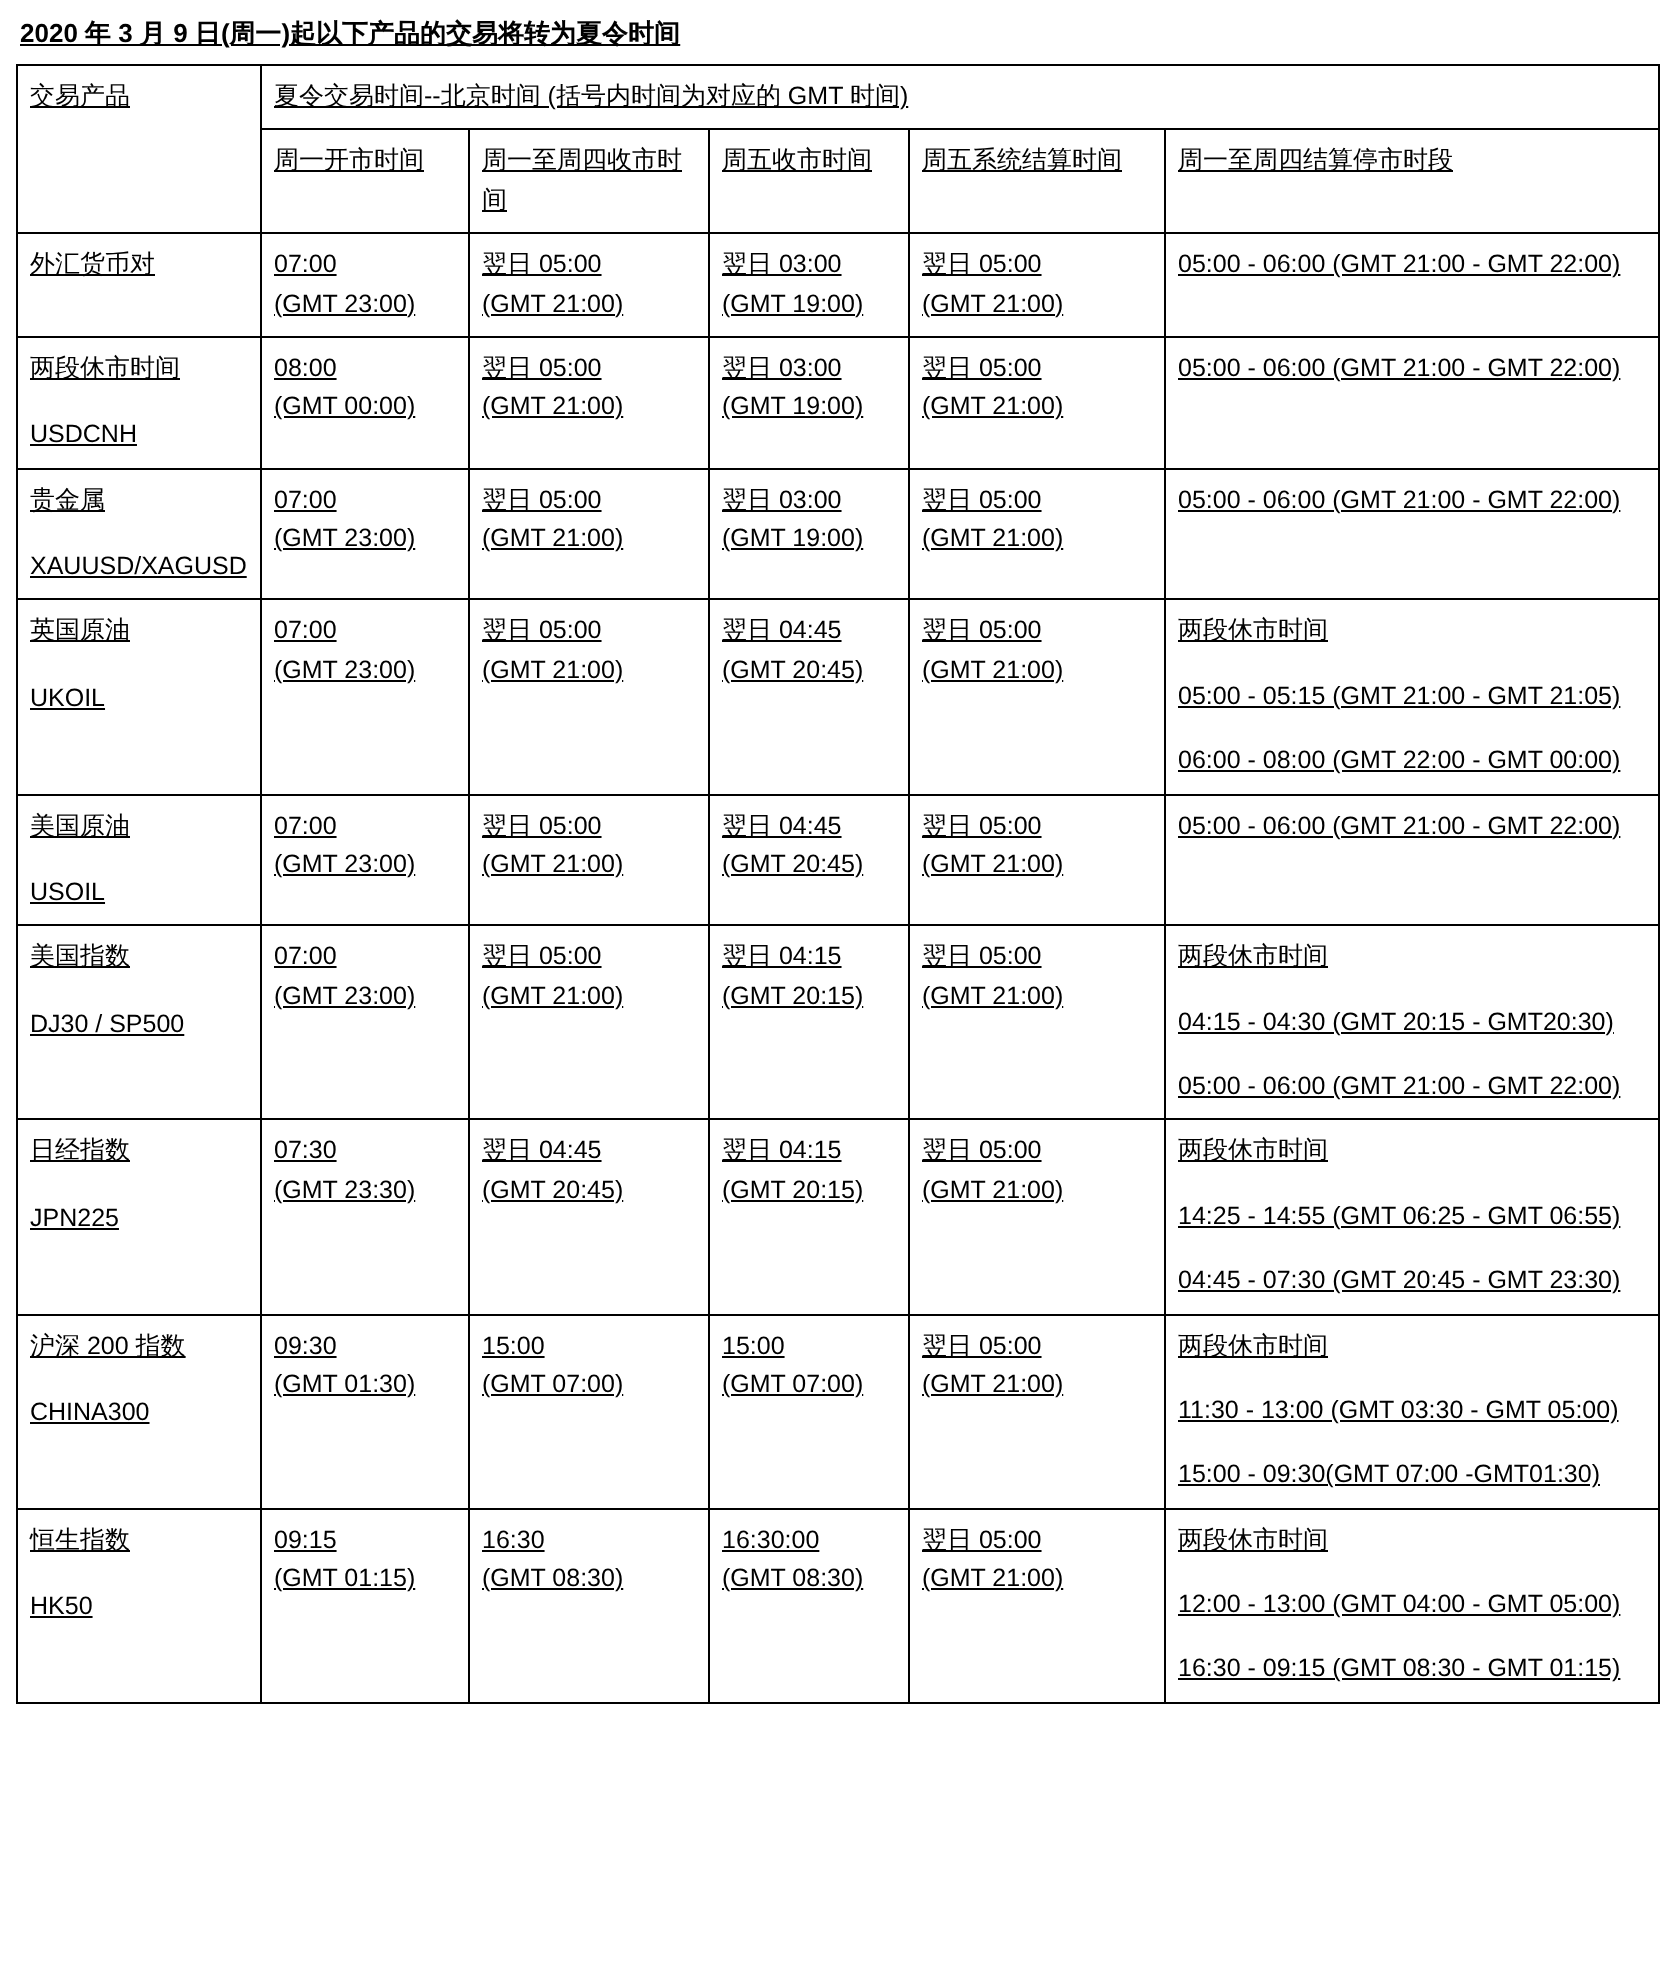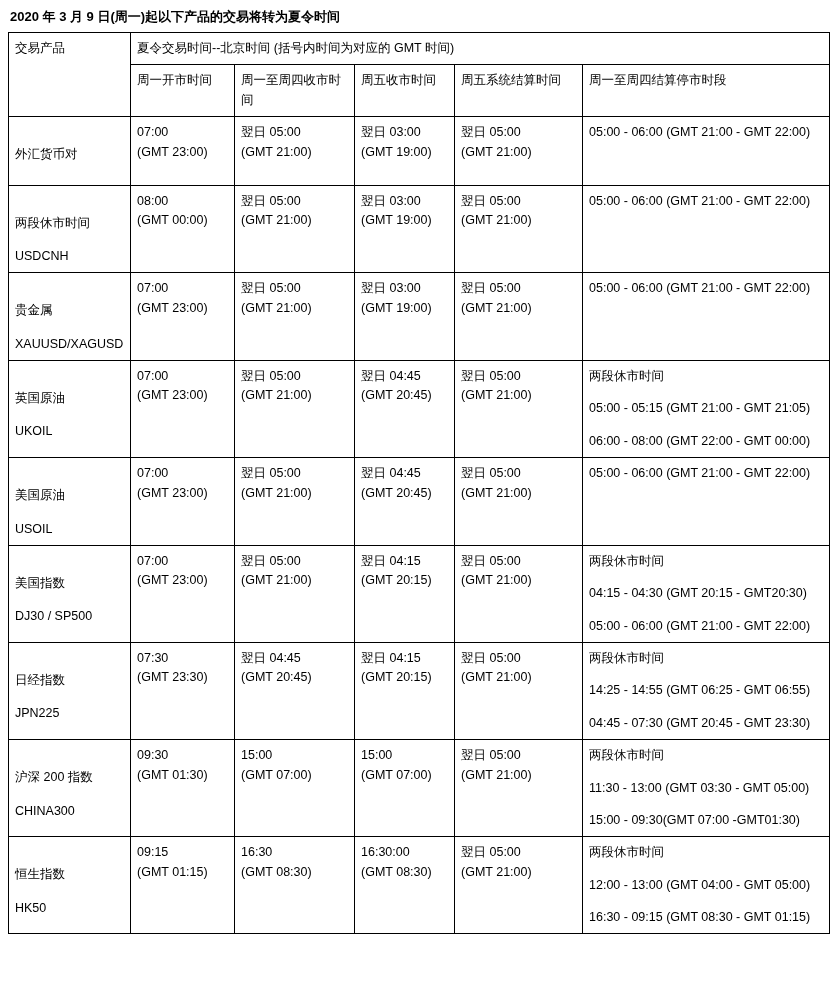--- a/index.html
+++ b/index.html
@@ -11,20 +11,21 @@
     width: 837px;
     height: 989px;
     font-family: "Liberation Sans", sans-serif;
     color: #000000;
     overflow: hidden;
   }
   .page {
     padding: 6px 8px 0 8px;
     box-sizing: border-box;
     width: 837px;
+    text-decoration: underline;
   }
   .doc-title {
     font-size: 13px;
     font-weight: bold;
     margin: 2px 0 6px 2px;
     letter-spacing: 0px;
   }
   table.schedule {
     border-collapse: collapse;
     width: 821px;
@@ -50,21 +51,20 @@
     font-size: 12.5px;
     padding-top: 8px;
     padding-bottom: 8px;
   }
   .product-cell {
     padding-top: 9px;
   }
   .product-name {
     display: block;
     margin-bottom: 14px;
-    margin-top: 22px;
   }
   .product-sym {
     display: block;
   }
   .cell-line {
     display: block;
   }
   .cell-line + .cell-line {
   }
   .break-cell .cell-line + .cell-line {

